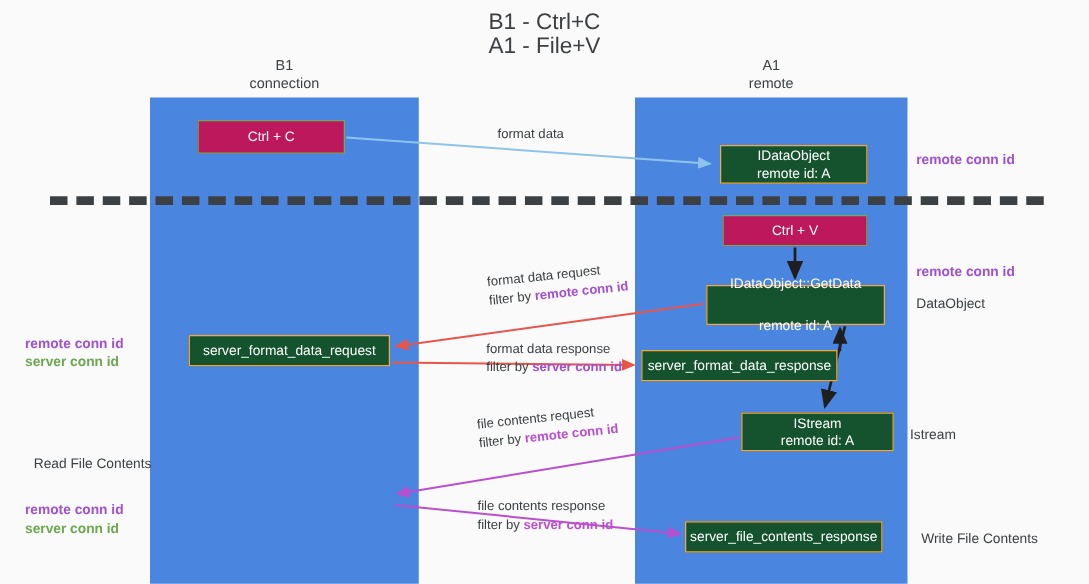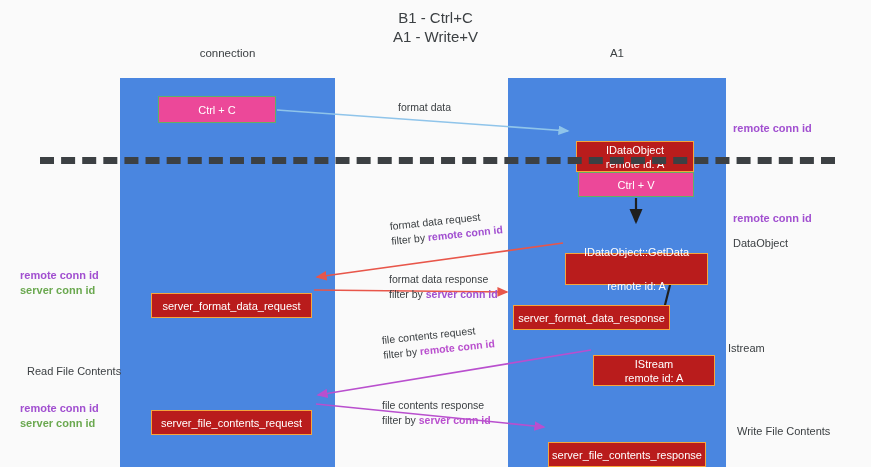--- a/index.html
+++ b/index.html
@@ -14,41 +14,41 @@
   .stage{position:absolute;left:0;top:0;width:871px;height:467px;}
 
   
   .lane{position:absolute;background:#4a86e0;}
   #lane-b1{left:120px;top:78px;width:215px;height:389px;}
   #lane-a1{left:508px;top:78px;width:218px;height:389px;}
 
   
   .title{
     position:absolute;width:871px;text-align:center;
-    font-size:15px;color:#3c4043;line-height:19px;
+    font-size:18px;color:#3c4043;line-height:19px;
   }
   #diagram-title{top:8px;}
 
   .lane-head{
     position:absolute;text-align:center;font-size:11.5px;
     color:#3c4043;line-height:14px;
   }
   #head-b1{left:120px;top:46px;width:215px;}
   #head-a1{left:508px;top:46px;width:218px;}
 
   
   .node{
     position:absolute;box-sizing:border-box;
     display:flex;flex-direction:column;
     align-items:center;justify-content:center;
     color:#ffffff;font-size:11px;line-height:14px;
     text-align:center;z-index:6;
   }
-  .node.green{background:#ec4899;border:1px solid #63b063;justify-content:center;}
-  .node.orange{background:#b91c1c;border:1px solid #f5a63c;margin-top:25px;}
+  .node.green{background:#be185d;border:1px solid #63b063;justify-content:center;}
+  .node.orange{background:#14532d;border:1px solid #f5a63c;}
 
   #node-ctrl-c{left:158px;top:96px;width:118px;height:27px;}
   #node-dataobject{left:576px;top:116px;width:118px;height:31px;}
   #node-ctrl-v{left:578px;top:172px;width:116px;height:25px;}
   #node-getdata{left:565px;top:228px;width:143px;height:32px;gap:20px;}
   #node-fmt-req{left:151px;top:268px;width:161px;height:25px;}
   #node-fmt-resp{left:513px;top:280px;width:157px;height:25px;}
   #node-istream{left:593px;top:330px;width:122px;height:31px;}
   #node-file-req{left:151px;top:385px;width:161px;height:25px;}
   #node-file-resp{left:548px;top:417px;width:158px;height:25px;}
@@ -129,28 +129,30 @@
 
     <line x1="591" y1="350" x2="318" y2="395" stroke="#b94fce" stroke-width="1.6" marker-end="url(#ah-mag)"></line>
 
     <line x1="316" y1="404" x2="544" y2="427" stroke="#b94fce" stroke-width="1.6" marker-end="url(#ah-mag)"></line>
   </svg>
 
   <div id="divider"></div>
 
   <div class="title" id="diagram-title">
     <div>B1 - Ctrl+C</div>
-    <div>A1 - Write+V</div>
+    <div>A1 - File+V</div>
   </div>
 
   <div class="lane-head" id="head-b1">
+    <div>B1</div>
     <div>connection</div>
   </div>
   <div class="lane-head" id="head-a1">
     <div>A1</div>
+    <div>remote</div>
   </div>
 
   <div class="node green" id="node-ctrl-c">
     <span>Ctrl + C</span>
   </div>
 
   <div class="node orange" id="node-dataobject">
     <span>IDataObject</span>
     <span>remote id: A</span>
   </div>
@@ -170,23 +172,20 @@
 
   <div class="node orange" id="node-fmt-resp">
     <span>server_format_data_response</span>
   </div>
 
   <div class="node orange" id="node-istream">
     <span>IStream</span>
     <span>remote id: A</span>
   </div>
 
-  <div class="node orange" id="node-file-req">
-    <span>server_file_contents_request</span>
-  </div>
 
   <div class="node orange" id="node-file-resp">
     <span>server_file_contents_response</span>
   </div>
 
   <div class="edge-label" id="lbl-format-list">
     <div>format data</div>
   </div>
 
   <div class="edge-label" id="lbl-fmt-req">

